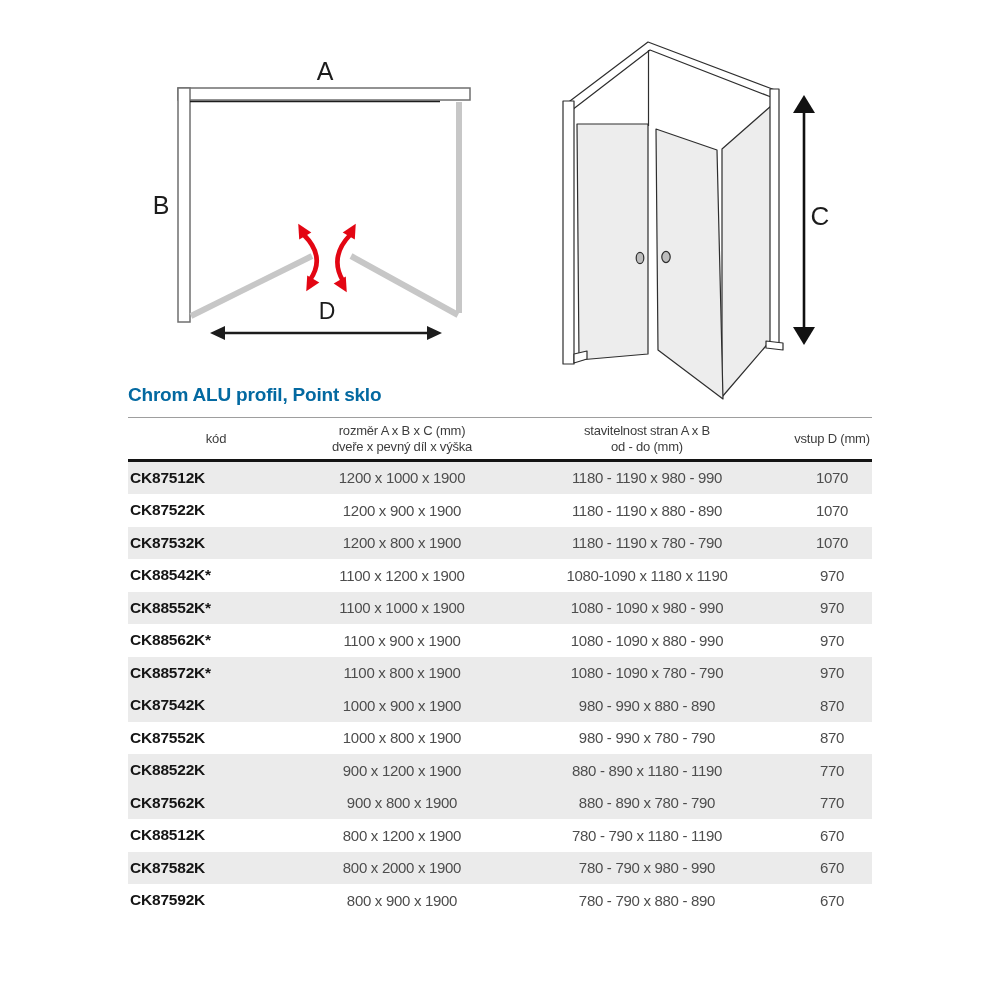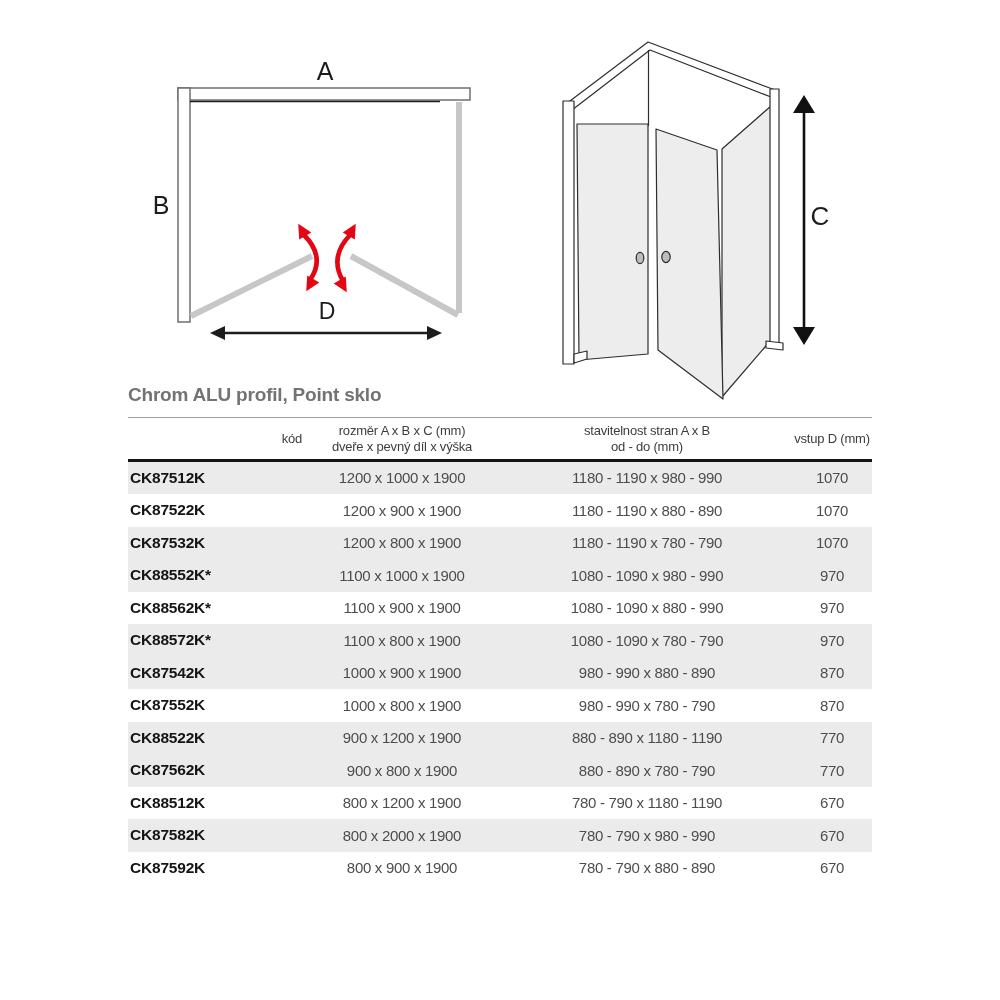--- a/index.html
+++ b/index.html
@@ -5,35 +5,35 @@
   html,body{margin:0;padding:0;background:#ffffff;}
   .stage{
     position:relative;width:1000px;height:1000px;background:#ffffff;overflow:hidden;
     font-family:"Liberation Sans",sans-serif;
   }
   svg text{font-family:"Liberation Sans",sans-serif;}
   .diag-left{position:absolute;left:128px;top:38px;}
   .diag-right{position:absolute;left:540px;top:35px;}
   .sheet-title{
     position:absolute;left:128px;top:384px;width:600px;
-    font-size:19px;font-weight:bold;color:#737373;letter-spacing:-0.2px;
+    font-size:19px;font-weight:bold;color:#0369a1;letter-spacing:-0.2px;
   }
   table.spec{
     position:absolute;left:128px;top:417px;width:744px;
     border-collapse:collapse;table-layout:fixed;
   }
   table.spec thead tr{
     border-top:1.5px solid #9e9e9e;
     border-bottom:3px solid #141414;
   }
   table.spec th{
     font-weight:normal;color:#3d3d3d;font-size:13px;line-height:1.22;
     padding:5px 0 4px 0;vertical-align:middle;text-align:center;letter-spacing:-0.2px;
   }
-  table.spec th.col-kod{text-align:right;padding-left:2px;}
+  table.spec th.col-kod{text-align:center;padding-left:2px;}
   table.spec td{
     height:32.5px;padding:0;text-align:center;vertical-align:middle;
     font-size:15px;color:#4d4d4d;letter-spacing:-0.3px;white-space:nowrap;
   }
   table.spec td.code{
     text-align:left;padding-left:2px;font-weight:bold;color:#141414;font-size:15.5px;
     letter-spacing:-0.2px;
   }
   table.spec tbody tr.shade{background:#ebebeb;margin-top:48px;}
 </style>
@@ -139,20 +139,26 @@
           <td>1200 x 900 x 1900</td>
           <td>1180 - 1190 x 880 - 890</td>
           <td>1070</td>
         </tr>
         <tr class="shade">
           <td class="code">CK87532K</td>
           <td>1200 x 800 x 1900</td>
           <td>1180 - 1190 x 780 - 790</td>
           <td>1070</td>
         </tr>
+        <tr>
+          <td class="code">CK88542K*</td>
+          <td>1100 x 1200 x 1900</td>
+          <td>1080-1090 x 1180 x 1190</td>
+          <td>970</td>
+        </tr>
         <tr class="shade">
           <td class="code">CK88552K*</td>
           <td>1100 x 1000 x 1900</td>
           <td>1080 - 1090 x 980 - 990</td>
           <td>970</td>
         </tr>
         <tr>
           <td class="code">CK88562K*</td>
           <td>1100 x 900 x 1900</td>
           <td>1080 - 1090 x 880 - 990</td>

